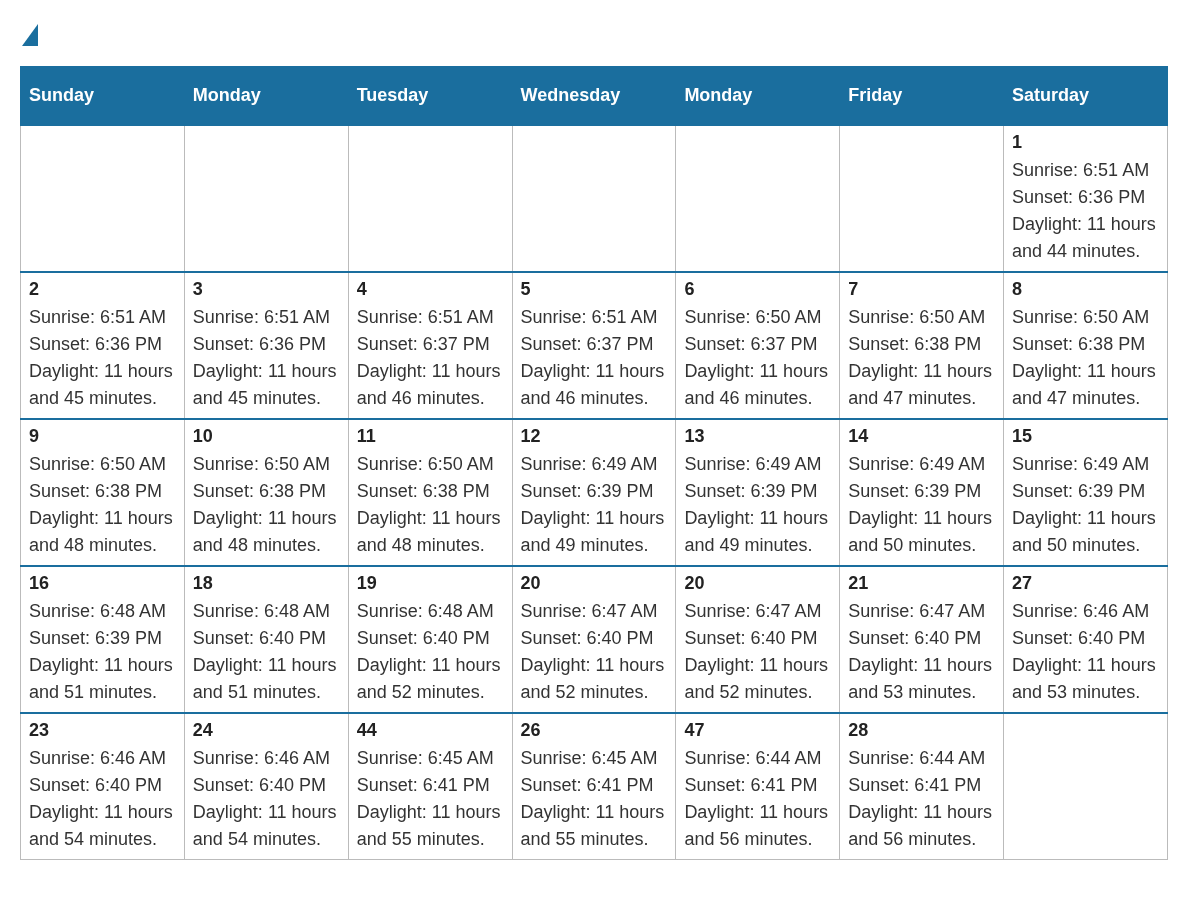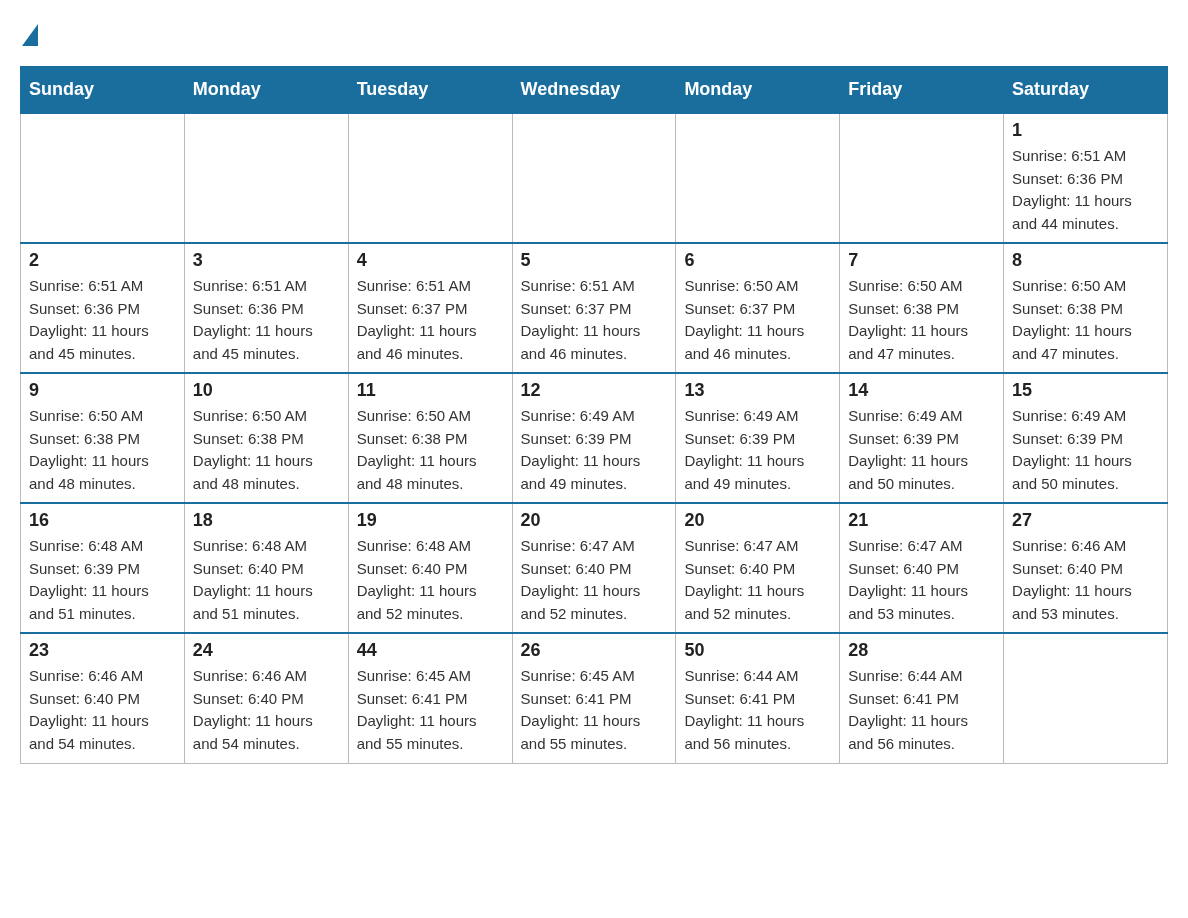--- a/index.html
+++ b/index.html
@@ -62,21 +62,21 @@
     .calendar {
       width: 100%;
       border-collapse: collapse;
       border: 1px solid #999;
     }
     .calendar thead th {
       background-color: #1a6e9e;
       color: #fff;
       font-size: 18px;
       font-weight: bold;
-      padding: 12px 8px;
+      padding: 18px 8px;
       text-align: left;
       border: 1px solid #1a6e9e;
     }
     .calendar tbody td {
       vertical-align: top;
       border: 1px solid #bbb;
       padding: 6px 8px;
       width: calc(100% / 7);
       min-height: 110px;
       height: 130px;
@@ -85,21 +85,21 @@
       border-top: 2px solid #1a6e9e;
     }
     .day-number {
       font-size: 18px;
       font-weight: bold;
       color: #222;
       display: block;
       margin-bottom: 4px;
     }
     .day-info {
-      font-size: 15px;
+      font-size: 18px;
       color: #333;
       line-height: 1.5;
     }
     .empty-cell {
       background: #fff;
     }
   </style>
 </head>
 <body>
 
@@ -243,21 +243,21 @@
         </td>
         <td>
           <span class="day-number">44</span>
           <div class="day-info">Sunrise: 6:45 AM<br>Sunset: 6:41 PM<br>Daylight: 11 hours<br>and 55 minutes.</div>
         </td>
         <td>
           <span class="day-number">26</span>
           <div class="day-info">Sunrise: 6:45 AM<br>Sunset: 6:41 PM<br>Daylight: 11 hours<br>and 55 minutes.</div>
         </td>
         <td>
-          <span class="day-number">50</span>
+          <span class="day-number">47</span>
           <div class="day-info">Sunrise: 6:44 AM<br>Sunset: 6:41 PM<br>Daylight: 11 hours<br>and 56 minutes.</div>
         </td>
         <td>
           <span class="day-number">28</span>
           <div class="day-info">Sunrise: 6:44 AM<br>Sunset: 6:41 PM<br>Daylight: 11 hours<br>and 56 minutes.</div>
         </td>
         <td class="empty-cell"></td>
       </tr>
     </tbody>
 </table>

